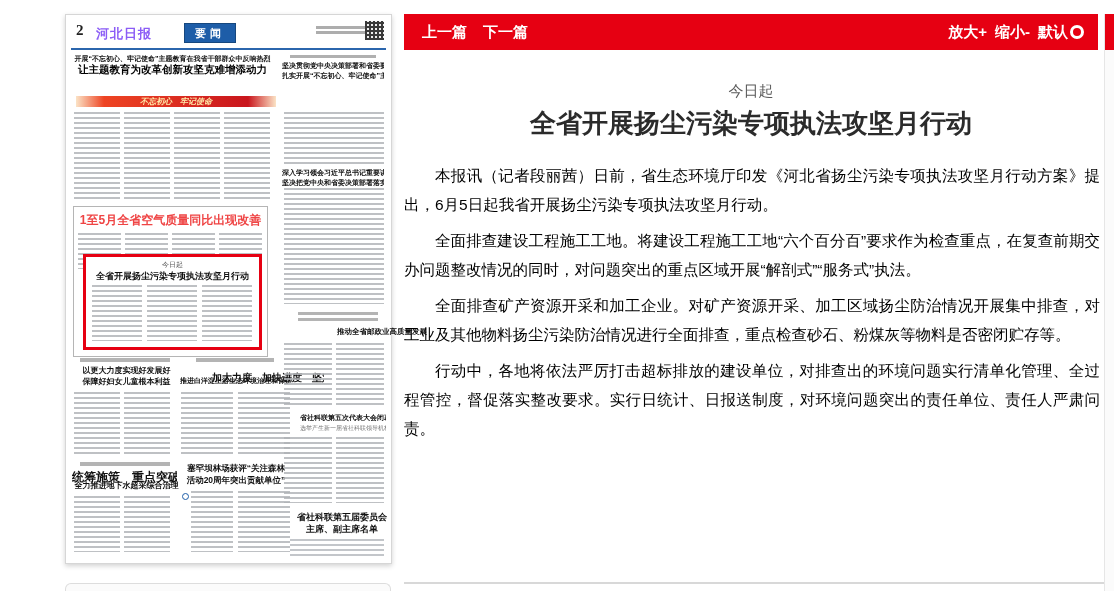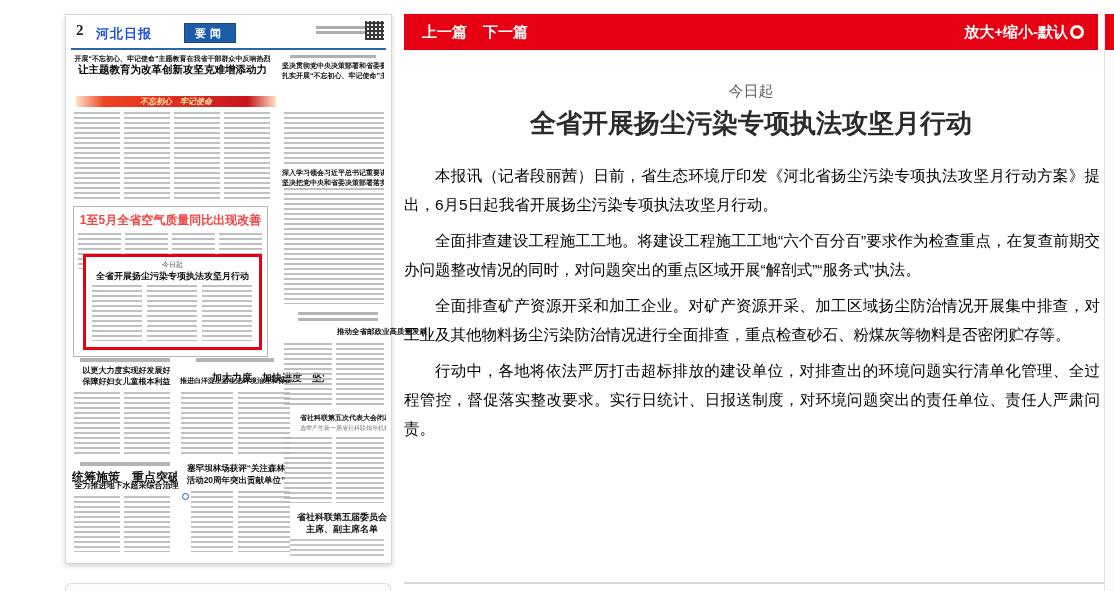--- a/index.html
+++ b/index.html
@@ -4,21 +4,21 @@
 <style>
   html,body{margin:0;padding:0;background:#fff;}
   body{font-family:"Liberation Sans","DejaVu Sans",sans-serif;}
   .canvas{position:relative;width:1114px;height:591px;background:#fff;overflow:hidden;}
   .abs{position:absolute;}
 
   
   .paper{left:65px;top:14px;width:325px;height:548px;background:#fff;
          border:1px solid #d6d6d6;box-shadow:0 2px 5px rgba(0,0,0,.18);}
   .pg-num{left:10px;top:7px;font:bold 15px "Liberation Serif","DejaVu Serif",serif;color:#222;}
-  .masthead{left:30px;top:10px;font:bold 13px "Liberation Serif","DejaVu Serif",serif;color:#1d4ed8;letter-spacing:1px;}
+  .masthead{left:30px;top:10px;font:bold 13px "Liberation Serif","DejaVu Serif",serif;color:#8b5cf6;letter-spacing:1px;}
   .section-chip{left:118px;top:8px;width:50px;height:18px;background:#1d5da8;border:1px solid #16477e;
                 color:#fff;font-size:11px;font-weight:bold;text-align:center;line-height:18px;letter-spacing:4px;}
   .meta-line{background:#adadad;height:3px;}
   .qr{right:7px;top:6px;width:19px;height:19px;
       background:repeating-linear-gradient(0deg,#3a3a3a 0 2px,transparent 2px 4px),
                  repeating-linear-gradient(90deg,#3a3a3a 0 2px,#eee 2px 4px);}
   .blue-rule{left:5px;right:5px;top:33px;height:2px;background:#2b66ad;}
   .lead-kicker{left:4px;top:39px;width:205px;text-align:center;font-size:7px;font-weight:bold;color:#111;
                white-space:nowrap;overflow:hidden;}
   .lead-headline{left:2px;top:48px;width:209px;text-align:center;font-size:10.5px;font-weight:800;color:#000;
@@ -43,21 +43,21 @@
                white-space:nowrap;overflow:hidden;}
   .b-head{font-weight:bold;color:#111;text-align:center;white-space:nowrap;overflow:hidden;}
   .bullet{width:5px;height:5px;border:1.5px solid #1d5da8;border-radius:50%;background:#fff;}
   .footer-tab{left:65px;top:583px;width:324px;height:12px;border:1px solid #ddd;border-bottom:none;
               border-radius:6px 6px 0 0;background:#fbfbfb;}
 
   
   .toolbar{left:404px;top:14px;width:694px;height:36px;background:#e60012;color:#fff;
            display:flex;align-items:center;}
   .tb-left{display:flex;gap:16px;margin-left:18px;}
-  .tb-right{display:flex;gap:0;margin-left:auto;margin-right:14px;align-items:center;}
+  .tb-right{display:flex;gap:8px;margin-left:auto;margin-right:14px;align-items:center;}
   .tb-btn{font-size:15px;font-weight:bold;color:#fff;cursor:pointer;white-space:nowrap;display:flex;align-items:center;gap:2px;}
   .ring{display:inline-block;width:8px;height:8px;border:3px solid #fff;border-radius:50%;}
   .scrollbar{left:1104px;top:14px;width:10px;height:577px;background:#fbfbfb;border-left:1px solid #e6e6e6;}
   .thumb{left:0;top:0;width:10px;height:36px;background:#e60012;}
   .art-kicker{left:404px;top:82px;width:694px;text-align:center;font-size:15px;color:#5a5a5a;}
   .art-title{left:404px;top:106px;width:694px;text-align:center;font-size:26px;font-weight:800;color:#2b2b2b;}
   .art-body{left:404px;top:161px;width:696px;}
   .art-body p{margin:0 0 7px 0;font-size:15.5px;line-height:29px;color:#000000;text-indent:2em;text-align:justify;}
   .bottom-rule{left:404px;top:582px;width:700px;height:2px;background:#d8d8d8;}
 </style>

